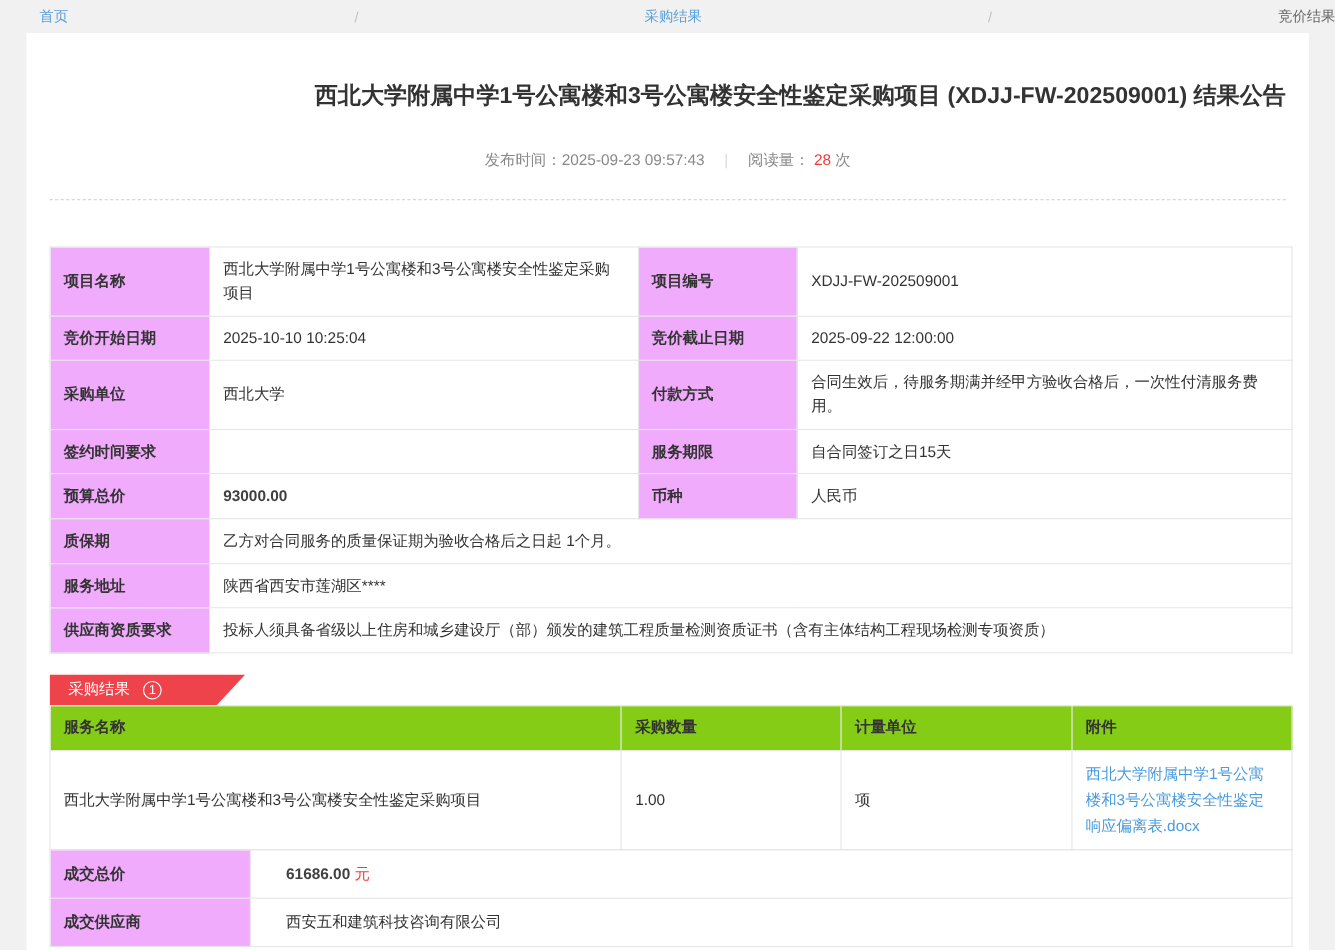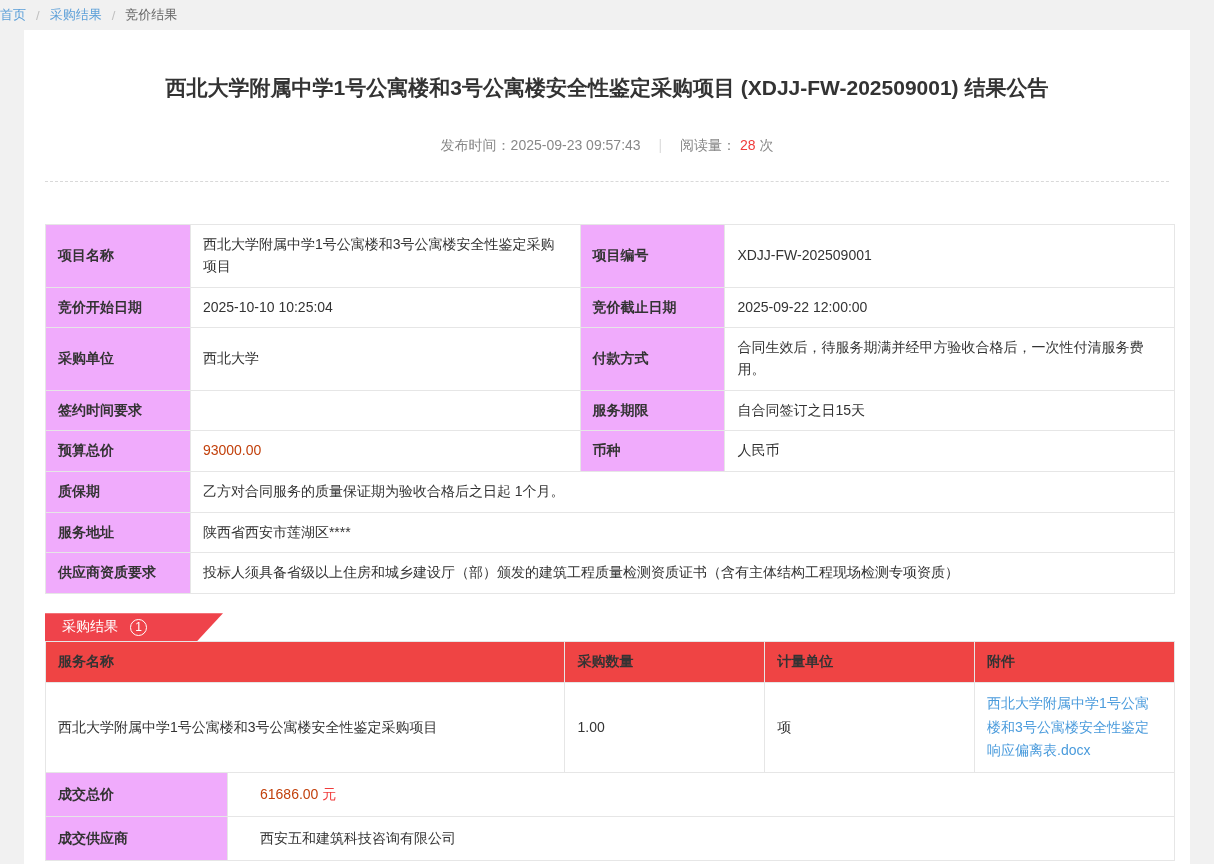--- a/index.html
+++ b/index.html
@@ -7,50 +7,52 @@
     width: 1214px; height: 864px;
     background: #f1f1f1;
     font-family: "Liberation Sans", "DejaVu Sans", sans-serif;
     color: #333;
     overflow: hidden;
   }
   
   .breadcrumb {
     height: 30px;
     display: flex; align-items: center;
+    padding-left: 36px;
     font-size: 13px;
+    justify-content: space-between;
   }
   .breadcrumb a { color: #5b9fd8; text-decoration: none; cursor: pointer; }
   .breadcrumb .crumb-current { color: #666; }
   .breadcrumb .sep { color: #c0c0c0; margin: 0 10px; }
   
   .card {
     margin: 0 24px;
     background: #fff;
     height: 834px;
     padding: 0 21px;
     overflow: hidden;
   }
   .page-title {
-    text-align: center;
+    text-align: right;
     font-size: 21px;
     font-weight: bold;
     color: #333;
     padding-top: 44px;
     line-height: 1.3;
   }
   .meta-line {
     margin-top: 36px;
     text-align: center;
     font-size: 14px;
     color: #888;
   }
   .meta-line .divider { color: #dcdcdc; margin: 0 14px; }
   .red-text { color: #f03b3b; }
-  .red-bold { color: #c2410c; font-weight: normal; }
+  .red-bold { color: #404040; font-weight: bold; }
   .dashed-rule {
     border: 0;
     border-top: 1px dashed #d9d9d9;
     margin-top: 26px;
   }
   
   table { border-collapse: collapse; width: 1130px; font-size: 14px; }
   .info-table { margin-top: 42px; }
   td, th {
     border: 1px solid #e6e6e6;
@@ -78,21 +80,21 @@
   }
   .badge-num {
     margin-left: 12px;
     width: 17px; height: 17px;
     border: 1px solid #fff;
     border-radius: 50%;
     font-size: 12px;
     display: flex; align-items: center; justify-content: center;
   }
   
-  .result-table th { background: #ef4444; font-weight: bold; height: 35px; font-family: Liberation Serif, serif; }
+  .result-table th { background: #84cc16; font-weight: bold; height: 35px; font-family: Liberation Serif, serif; }
   .result-table td { height: 78px; }
   .attachment-link { color: #4a9bdc; text-decoration: none; cursor: pointer; line-height: 1.7; }
   
   .summary-table td { height: 44px; }
   .summary-table .label-cell { width: 182px; }
   .summary-table .value-cell { padding-left: 32px; }
 </style>
 </head>
 <body>
 

